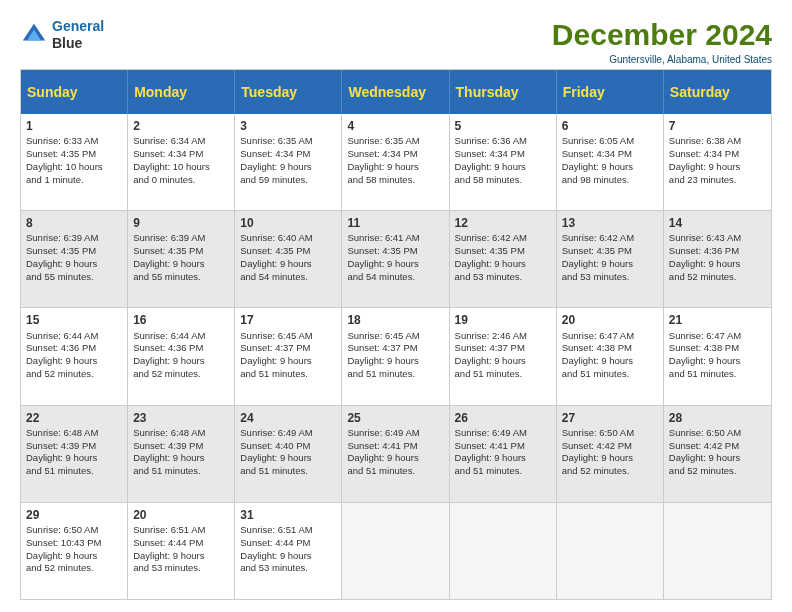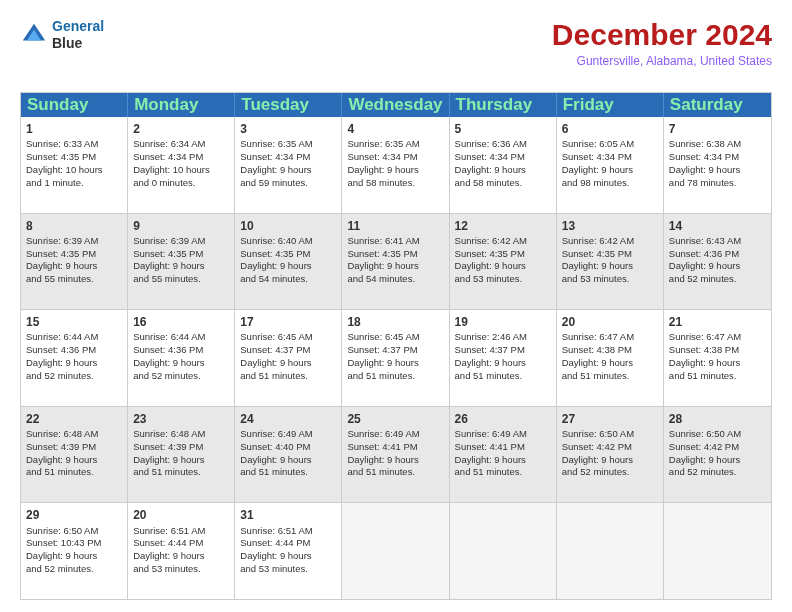--- a/index.html
+++ b/index.html
@@ -14,21 +14,21 @@
       width: 792px;
       height: 612px;
       padding: 18px 20px 12px 20px;
       display: flex;
       flex-direction: column;
     }
     .header {
       display: flex;
       justify-content: space-between;
       align-items: flex-start;
-      margin-bottom: 24px;
+      margin-bottom: 4px;
     }
     .logo {
       display: flex;
       align-items: center;
       gap: 4px;
     }
     .logo-text {
       font-size: 14px;
       font-weight: bold;
       color: #333;
@@ -38,43 +38,43 @@
     .logo-icon {
       width: 28px;
       height: 28px;
     }
     .title-block {
       text-align: right;
     }
     .main-title {
       font-size: 30px;
       font-weight: bold;
-      color: #b91c1c;
+      color: #4d7c0f;
     }
     .subtitle {
-      font-size: 12px;
-      color: #8b5cf6;
+      font-size: 10px;
+      color: #0c4a6e;
       margin-top: 2px;
     }
     .calendar {
       flex: 1;
       display: flex;
       flex-direction: column;
       border: 1px solid #ccc;
     }
     .cal-header {
       display: grid;
       grid-template-columns: repeat(7, 1fr);
       background: #2a6bb5;
     }
     .cal-header-cell {
-      color: #86efac;
+      color: #fde047;
       font-weight: bold;
-      font-size: 17px;
-      padding: 2px 6px;
+      font-size: 14px;
+      padding: 14px 6px;
       border-right: 1px solid #4a8bd0;
     }
     .cal-header-cell:last-child { border-right: none; }
     .cal-body {
       flex: 1;
       display: flex;
       flex-direction: column;
     }
     .cal-row {
       flex: 1;
@@ -174,21 +174,21 @@
             <div>Sunrise: 6:05 AM</div>
             <div>Sunset: 4:34 PM</div>
             <div>Daylight: 9 hours</div>
             <div>and 98 minutes.</div>
           </div>
           <div class="cal-cell">
             <span class="day-num">7</span>
             <div>Sunrise: 6:38 AM</div>
             <div>Sunset: 4:34 PM</div>
             <div>Daylight: 9 hours</div>
-            <div>and 78 minutes.</div>
+            <div>and 23 minutes.</div>
           </div>
         </div>
         <div class="cal-row">
           <div class="cal-cell shaded">
             <span class="day-num">8</span>
             <div>Sunrise: 6:39 AM</div>
             <div>Sunset: 4:35 PM</div>
             <div>Daylight: 9 hours</div>
             <div>and 55 minutes.</div>
           </div>

